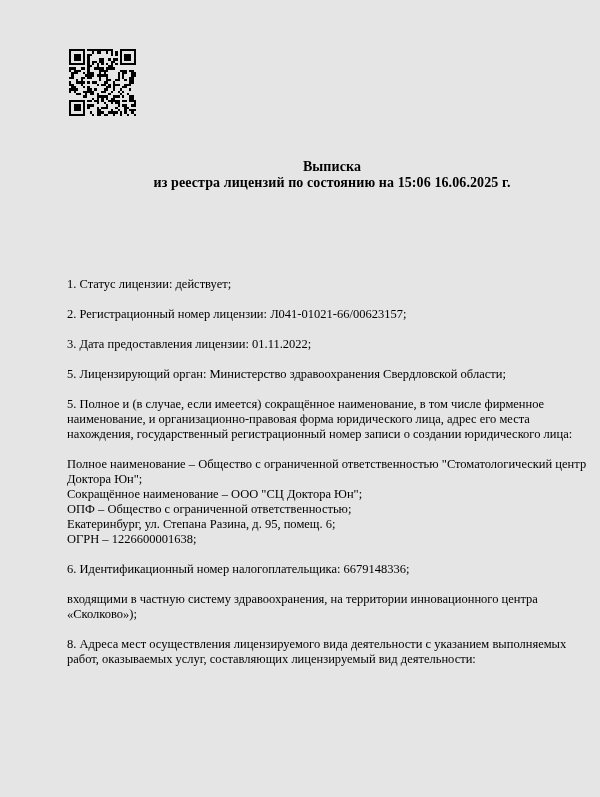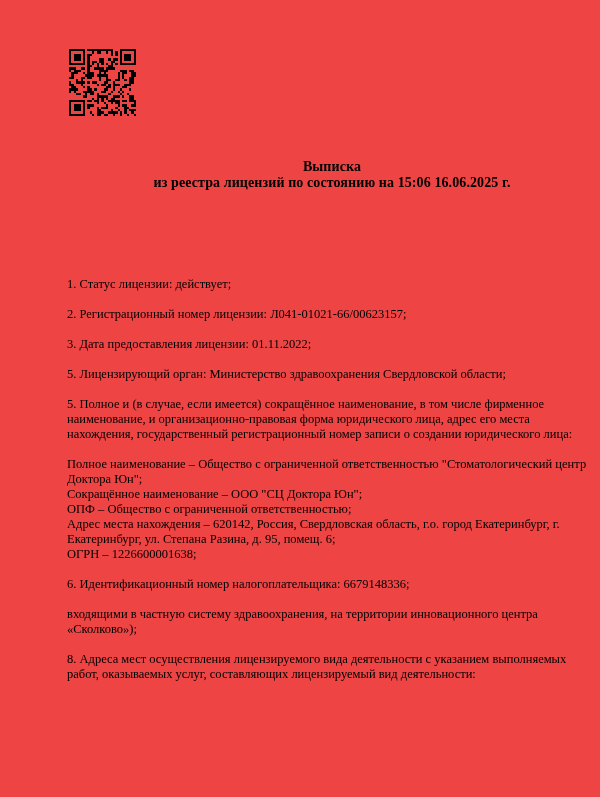--- a/index.html
+++ b/index.html
@@ -4,21 +4,21 @@
 <style>
   html, body { margin: 0; padding: 0; }
   body {
     width: 600px; height: 797px;
     background: #ffffff;
     font-family: "Liberation Serif", "DejaVu Serif", serif;
     color: #000000;
     position: relative;
     overflow: hidden;
   }
-  .page { position: absolute; inset: 0; background: #ef4444; }
+  .page { position: absolute; inset: 0; background: #e5e5e5; }
   .qr {
     position: absolute; left: 69px; top: 49px;
     width: 67px; height: 67px;
   }
   .qr svg { width: 100%; height: 100%; display: block; }
   .title {
     position: absolute; left: 67px; top: 159px; width: 530px;
     text-align: center;
     font-weight: bold;
     font-size: 14px;
@@ -458,21 +458,20 @@
       <span class="line">5. Полное и (в случае, если имеется) сокращённое наименование, в том числе фирменное</span>
       <span class="line">наименование, и организационно-правовая форма юридического лица, адрес его места</span>
       <span class="line">нахождения, государственный регистрационный номер записи о создании юридического лица:</span>
     </p>
 
     <p class="para">
       <span class="line">Полное наименование – Общество с ограниченной ответственностью "Стоматологический центр</span>
       <span class="line">Доктора Юн";</span>
       <span class="line">Сокращённое наименование – ООО "СЦ Доктора Юн";</span>
       <span class="line">ОПФ – Общество с ограниченной ответственностью;</span>
-      <span class="line">Адрес места нахождения – 620142, Россия, Свердловская область, г.о. город Екатеринбург, г.</span>
       <span class="line">Екатеринбург, ул. Степана Разина, д. 95, помещ. 6;</span>
       <span class="line">ОГРН – 1226600001638;</span>
     </p>
 
     <p class="para">
       <span class="line">6. Идентификационный номер налогоплательщика: 6679148336;</span>
     </p>
 
     <p class="para">
       <span class="line">входящими в частную систему здравоохранения, на территории инновационного центра</span>

